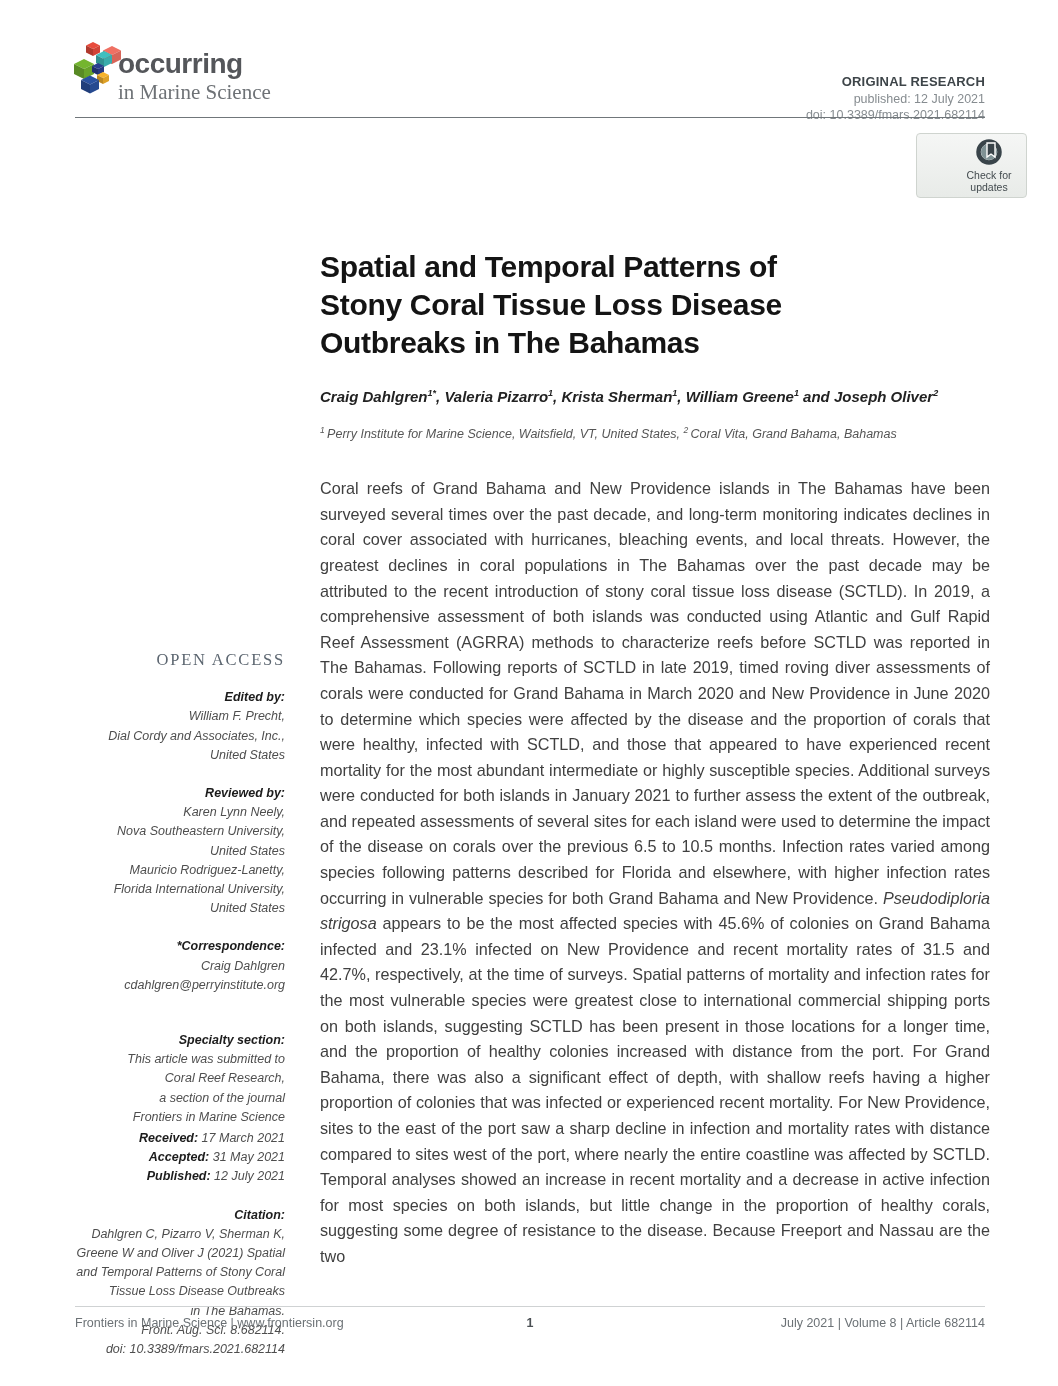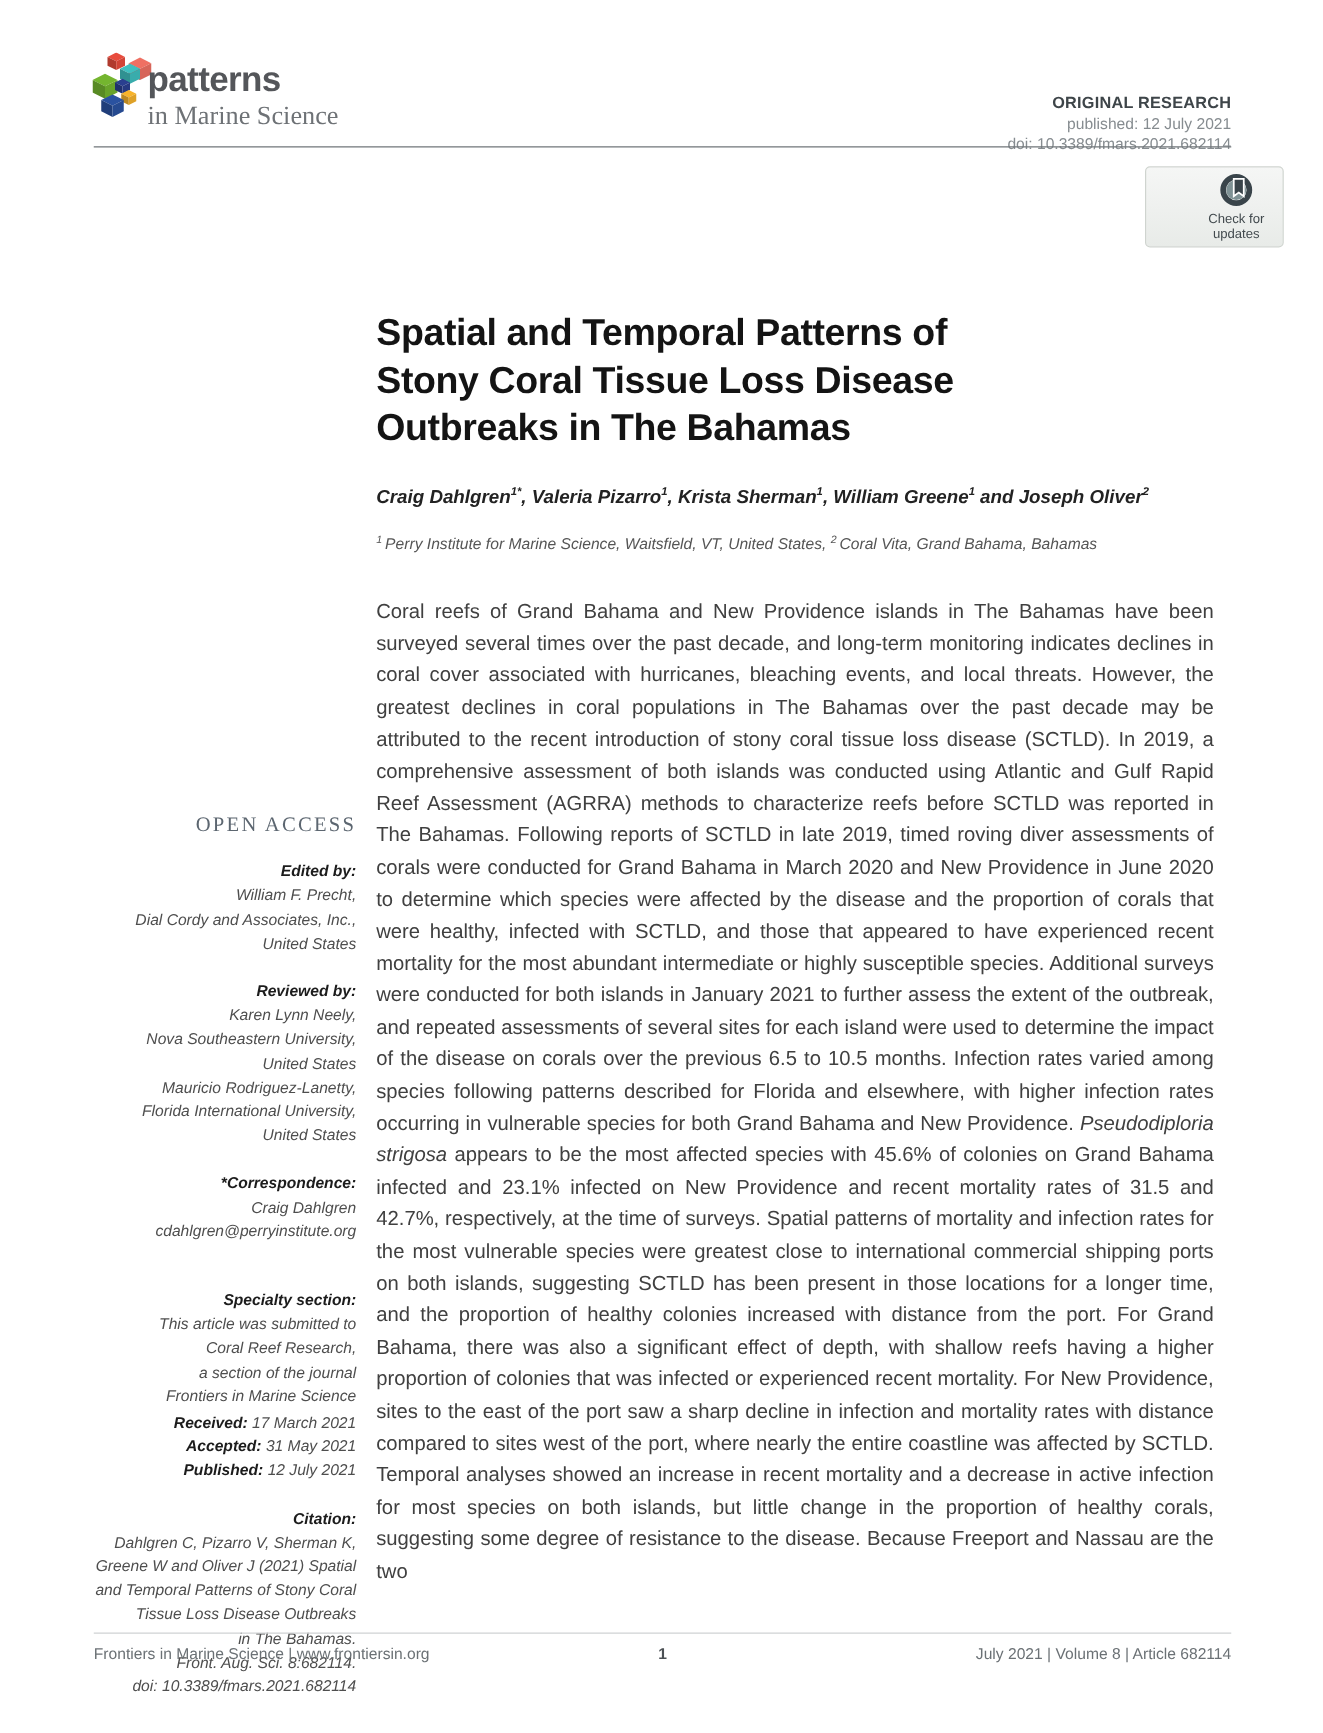--- a/index.html
+++ b/index.html
@@ -46,21 +46,21 @@
     font-family:"Liberation Serif", serif;
     font-style:normal;font-size:16.5px;letter-spacing:1.8px;color:#5c6670;
     margin-bottom:8px;
   }
   .sb-heading{font-weight:bold;color:#1c1c1c;margin-top:19px;}
   .sb-heading.gap-lg{margin-top:36px;}
   .sb-heading-inline{font-weight:bold;color:#1c1c1c;}
   .sb-line{color:#4e4e4e;}
   .dates-start{margin-top:2px;}
   
-  .main{position:absolute;left:301px;top:248px;width:670px;}
+  .main{position:absolute;left:320px;top:248px;width:670px;}
   .article-title{
     font-weight:bold;font-size:30px;line-height:38px;color:#141414;letter-spacing:-0.3px;
   }
   .authors-line{margin-top:26px;font-size:15px;font-weight:bold;font-style:italic;color:#222;}
   .authors-line sup{font-size:9px;}
   .affiliations{margin-top:17px;font-size:12.5px;font-style:italic;color:#555;line-height:17px;}
   .affiliations sup{font-size:8.5px;}
   .abstract{
     margin-top:33px;font-size:16.2px;line-height:25.6px;color:#404040;
     text-align:justify;
@@ -116,21 +116,21 @@
        <polygon class="face-r" points="29,36 35,33 35,39 29,42" fill="#f7b32b"></polygon>
       </g>
 
     <g>
         <polygon points="7,38 16,33.5 25,38 16,42.5" fill="#2a52a0"></polygon>
        <polygon class="face-l" points="7,38 16,42.5 16,51.5 7,47" fill="#2a52a0"></polygon>
        <polygon class="face-r" points="16,42.5 25,38 25,47 16,51.5" fill="#2a52a0"></polygon>
       </g>
   </svg>
   <div class="wordmark">
-    <div class="journal-name">patterns</div>
+    <div class="journal-name">occurring</div>
     <div class="journal-subtitle">in Marine Science</div>
   </div>
 
   <div class="header-meta">
     <div class="article-type">ORIGINAL RESEARCH</div>
     <div class="meta-line">published: 12 July 2021</div>
     <div class="meta-line">doi: 10.3389/fmars.2021.682114</div>
   </div>
 
   <div class="header-rule"></div>

